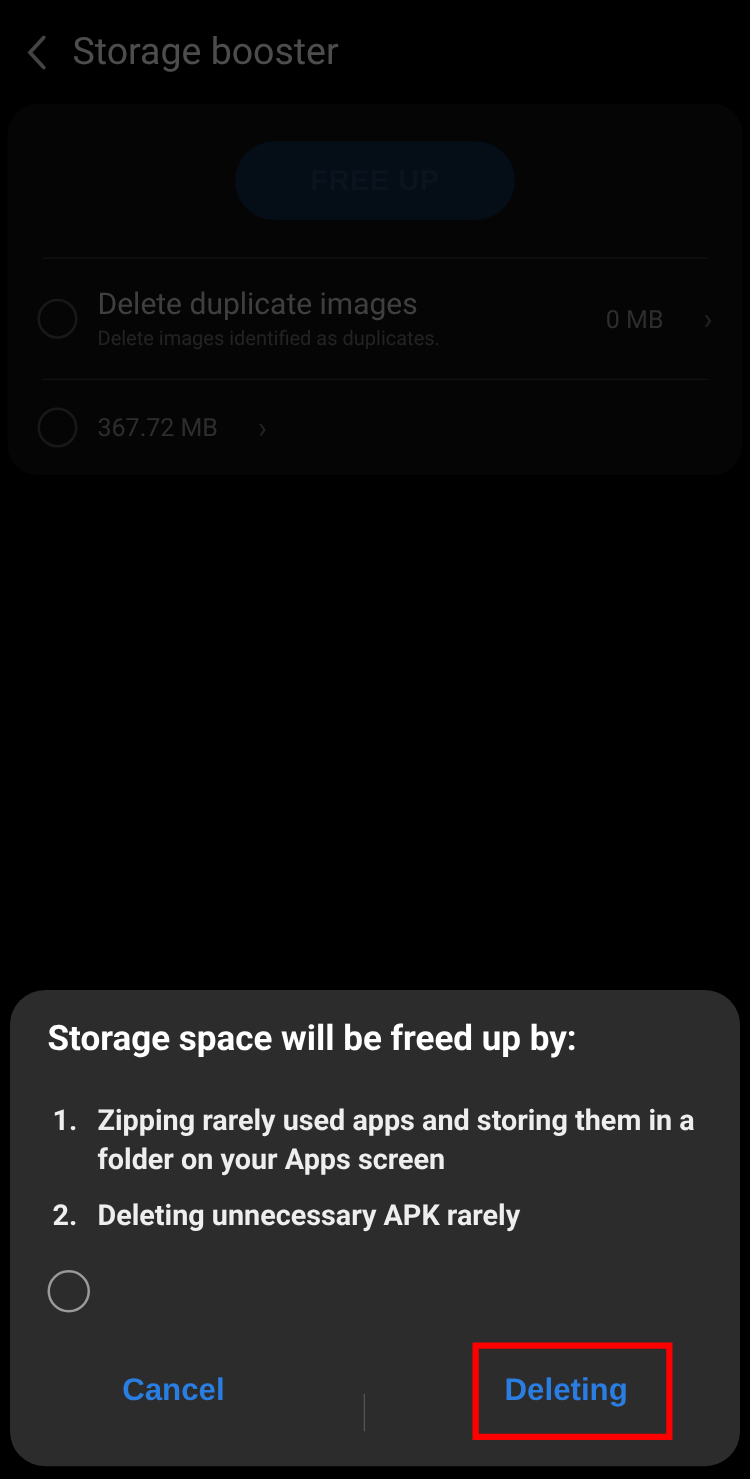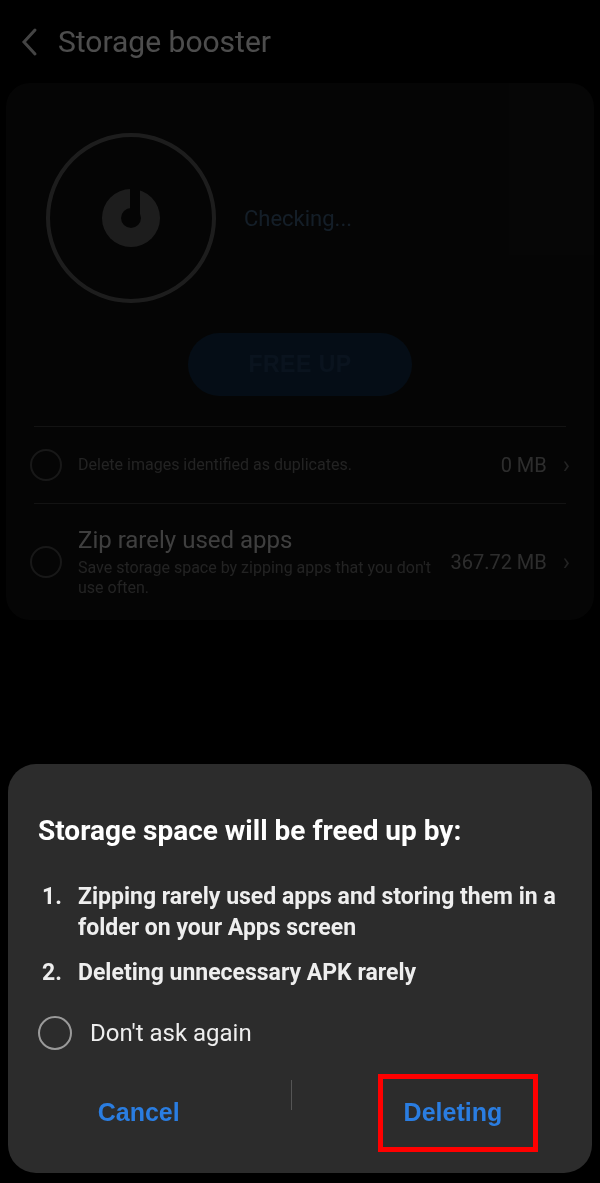--- a/index.html
+++ b/index.html
@@ -126,33 +126,33 @@
     margin-bottom: 4px;
   }
   .item-sub {
     font-size: 16px;
     color: #6a6a6a;
     line-height: 1.25;
   }
   .item-value {
     font-size: 20px;
     color: #8a8a8a;
-    margin-right: 0;
+    margin-right: 16px;
   }
   .chevron {
     color: #6a6a6a;
     font-size: 24px;
   }
 
   .sheet {
     position: absolute;
     left: 8px; right: 8px; bottom: 10px;
     background: #2c2c2c;
     border-radius: 28px;
-    padding: 50px 30px 28px;
+    padding: 22px 30px 28px;
     box-shadow: 0 -8px 40px rgba(0,0,0,0.6);
   }
   .sheet-title {
     font-size: 28px;
     font-weight: 700;
     color: #fff;
     margin-bottom: 34px;
   }
   .sheet-list {
     list-style: none;
@@ -185,21 +185,21 @@
     height: 34px;
     border: 2px solid #9a9a9a;
     border-radius: 50%;
   }
   .dont-ask-label {
     font-size: 24px;
     color: #eee;
   }
   .actions {
     display: flex;
-    align-items: flex-start;
+    align-items: flex-end;
     justify-content: space-around;
     position: relative;
     gap: 36px;
   }
   .action-btn {
     background: none;
     border: none;
     color: #2a7de1;
     font-size: 25px;
     font-weight: 700;
@@ -225,63 +225,53 @@
     <div class="header">
       <div class="back-icon">
         <svg width="20" height="30" viewBox="0 0 20 30">
             <path d="M15 3 L4 15 L15 27" stroke="#cfcfcf" stroke-width="3" fill="none" stroke-linecap="round"></path>
           </svg>
       </div>
       <div class="header-title">Storage booster</div>
     </div>
 
     <div class="card">
-      <div class="status-row">
-        <div class="big-circle">
-          <div class="donut"></div>
-        </div>
-        <div class="checking-label">Checking...</div>
-      </div>
 
       <button class="freeup-btn">FREE UP</button>
 
       <div class="divider"></div>
 
       <div class="list-item">
         <div class="checkbox-ring"></div>
         <div class="item-text">
+          <div class="item-title">Delete duplicate images</div>
           <div class="item-sub">Delete images identified as duplicates.</div>
         </div>
         <div class="item-value">0 MB</div>
         <div class="chevron">›</div>
       </div>
 
       <div class="divider"></div>
 
       <div class="list-item">
         <div class="checkbox-ring"></div>
-        <div class="item-text">
-          <div class="item-title">Zip rarely used apps</div>
-          <div class="item-sub">Save storage space by zipping apps that you don't use often.</div>
-        </div>
         <div class="item-value">367.72 MB</div>
         <div class="chevron">›</div>
       </div>
     </div>
   </div>
 
   <div class="sheet">
     <div class="sheet-title">Storage space will be freed up by:</div>
     <ol class="sheet-list">
       <li>Zipping rarely used apps and storing them in a folder on your Apps screen</li>
       <li>Deleting unnecessary APK rarely</li>
     </ol>
     <div class="dont-ask">
       <div class="radio-ring"></div>
-      <div class="dont-ask-label">Don't ask again</div>
     </div>
     <div class="actions">
       <button class="action-btn">Cancel</button>
       <div class="action-sep"></div>
       <button class="action-btn">Deleting</button>
       <div class="highlight-box" style="right:24px; top:-6px; width:160px; height:78px;"></div>
     </div>
   </div>
 </div>
 

